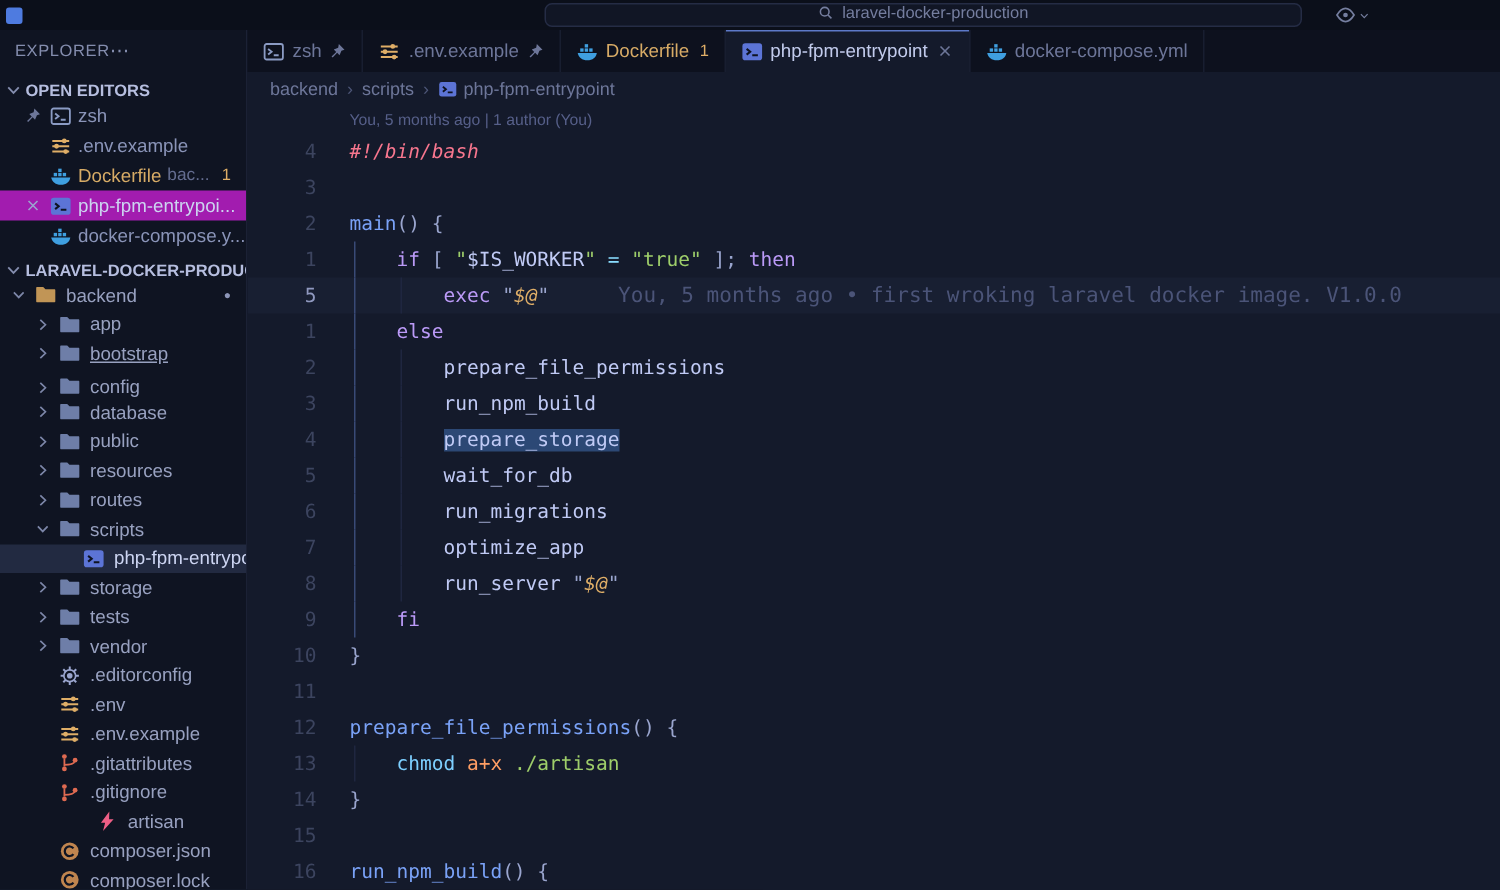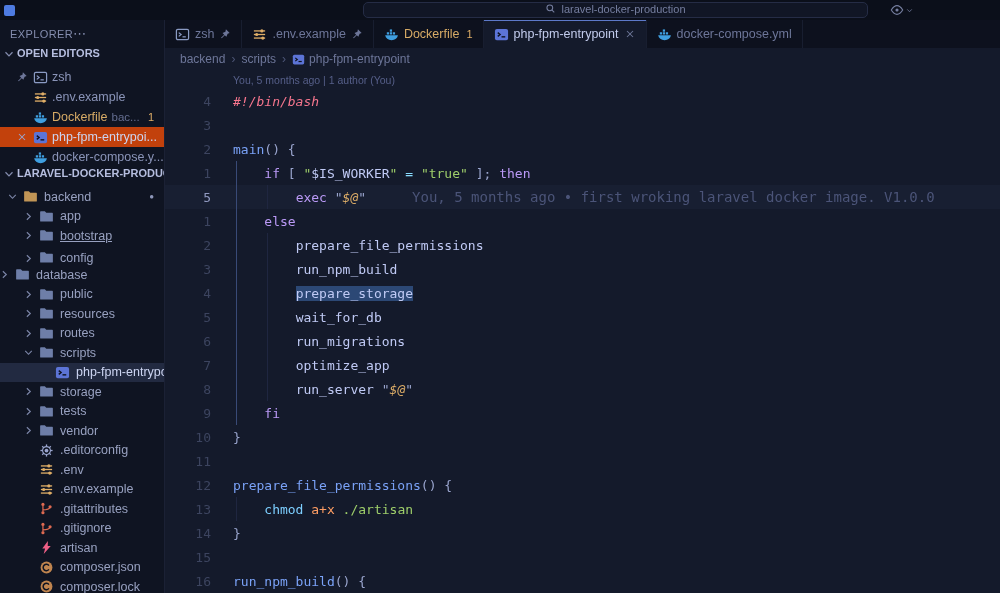--- a/index.html
+++ b/index.html
@@ -17,25 +17,25 @@
   .command-center{position:absolute;left:363px;top:2px;width:505px;height:16px;background:#111625;border:1px solid #252c45;border-radius:5px;display:flex;align-items:flex-start;justify-content:center;gap:5px;font-size:11px;color:#757e9f;cursor:pointer}
   .command-center .ic{width:11px;height:11px;color:#757e9f}
   .layout-ctl{position:absolute;right:86px;top:2px;height:16px;display:flex;align-items:center;gap:1px;color:#757e9f;cursor:pointer}
   .layout-ctl .ic{width:14px;height:14px}
   .layout-ctl .chev{width:9px;height:9px}
 
   
   .sidebar{position:absolute;top:20px;left:0;width:165px;bottom:0;background:#0f1422;border-right:1px solid #1b2135;overflow:hidden}
   .sb-title{height:27px;display:flex;align-items:center;padding:0 12px 0 10px;font-size:11px;letter-spacing:.4px;color:#848dae}
   .more{cursor:pointer;font-size:13px;line-height:10px;color:#848dae}
-  .section-header{height:20px;display:flex;align-items:flex-start;gap:1px;font-size:11px;font-weight:bold;color:#b6bedf;padding-left:2px;cursor:pointer;white-space:nowrap;overflow:hidden}
+  .section-header{height:20px;display:flex;align-items:flex-end;gap:1px;font-size:11px;font-weight:bold;color:#b6bedf;padding-left:2px;cursor:pointer;white-space:nowrap;overflow:hidden}
   .section-header .ic{width:14px;height:14px;color:#848dae}
   .oe-row{height:20px;display:flex;align-items:center;padding-left:14px;gap:4px;font-size:12.5px;color:#8a94b8;cursor:pointer;white-space:nowrap;overflow:hidden}
   .oe-row .slot{width:15px;height:15px;flex:none;display:flex;align-items:center;justify-content:center;color:#9aa5ce}
-  .oe-row.active{background:#c2410c;color:#ccd4f0}
+  .oe-row.active{background:#a21caf;color:#ccd4f0}
   .oe-row.warn .oe-label{color:#d7ab66}
   .oe-desc{color:#646d90;font-size:11.5px}
   .badge{color:#dfae67;font-size:11px;margin-left:2px}
   .badge.right{margin-left:auto;margin-right:10px}
   .tree-row{height:19.5px;display:flex;align-items:center;font-size:12.5px;color:#98a1c0;cursor:pointer;white-space:nowrap;overflow:hidden}
   .tree-row.selected{background:#222a41;color:#cdd5f2}
   .tree-row .chev{width:14px;height:14px;flex:none;display:flex;align-items:center;justify-content:center;color:#7c86a8}
   .tree-row .ic{margin:0 6px 0 1px}
   .tree-label{overflow:hidden}
   .tree-dot{margin-left:auto;margin-right:10px;color:#8d96b8;font-size:8px}
@@ -289,21 +289,21 @@
         <span class="chev">
           <svg viewBox="0 0 16 16" class="ic ic-14">
             <use href="#i-chev-r" xlink:href="#i-chev-r"></use>
           </svg>
         </span>
         <svg viewBox="0 0 16 16" class="ic c-folder">
           <use href="#i-folder" xlink:href="#i-folder"></use>
         </svg>
         <span class="tree-label">config</span>
       </div>
-      <div class="tree-row" style="">
+      <div class="tree-row" style="padding-left: 24px;">
         <span class="chev">
           <svg viewBox="0 0 16 16" class="ic ic-14">
             <use href="#i-chev-r" xlink:href="#i-chev-r"></use>
           </svg>
         </span>
         <svg viewBox="0 0 16 16" class="ic c-folder">
           <use href="#i-folder" xlink:href="#i-folder"></use>
         </svg>
         <span class="tree-label">database</span>
       </div>
@@ -419,21 +419,21 @@
         </svg>
         <span class="tree-label">.gitattributes</span>
       </div>
       <div class="tree-row" style="padding-left: 24px;">
         <span class="chev"></span>
         <svg viewBox="0 0 16 16" class="ic c-git">
           <use href="#i-git" xlink:href="#i-git"></use>
         </svg>
         <span class="tree-label">.gitignore</span>
       </div>
-      <div class="tree-row" style="padding-left: 24px;">
+      <div class="tree-row" style="padding-left: 8px; justify-content: center;">
         <span class="chev"></span>
         <svg viewBox="0 0 16 16" class="ic c-bolt">
           <use href="#i-bolt" xlink:href="#i-bolt"></use>
         </svg>
         <span class="tree-label">artisan</span>
       </div>
       <div class="tree-row" style="padding-left: 24px;">
         <span class="chev"></span>
         <svg viewBox="0 0 16 16" class="ic c-comp">
           <use href="#i-comp" xlink:href="#i-comp"></use>

